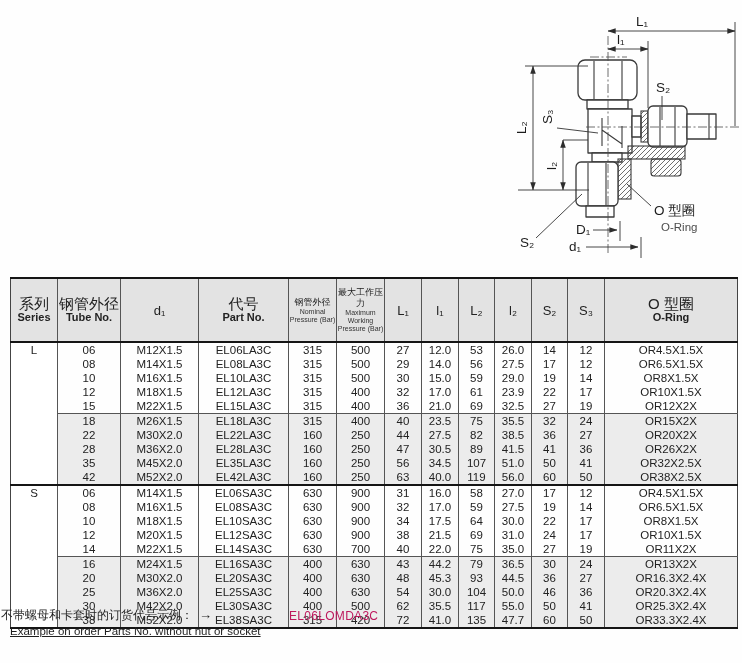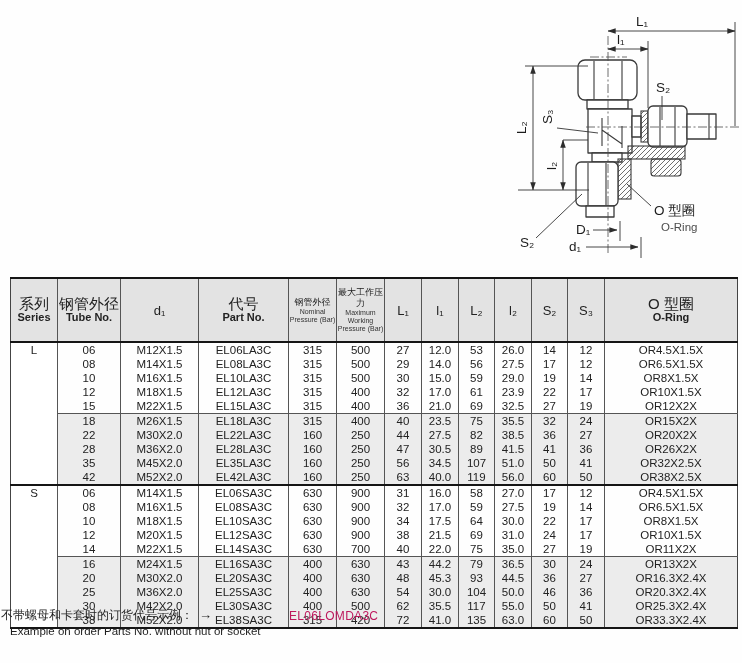--- a/index.html
+++ b/index.html
@@ -45,21 +45,21 @@
   }
   tr.shaded td { background:#ececec; }
   tr.group-start td   { border-top:1px solid #555; }
   tr.section-start td { border-top:2px solid #151515; }
   td.series-cell { vertical-align:top; padding-top:3px; font-size:12px; background:#fff; }
   td.oring-cell  { text-align:left; padding-left:17px;margin-left:23px; }
 
   
   .footer-cn { position:absolute; left:1px; top:607px; font-size:12px; color:#1e1e1e; }
   .footer-cn .arrow { margin-left:6px; font-size:13px; }
-  .footer-en { position:absolute; left:10px; top:625px; font-size:11.5px; color:#1e1e1e; }
+  .footer-en { position:absolute; left:10px; top:625px; font-size:11.5px; color:#1e1e1e;text-decoration:underline; }
   .example   { position:absolute; left:289px; top:609px; font-size:12px; color:#be185d; letter-spacing:0.3px; }
 </style>
 </head>
 <body>
 
 <svg class="diagram" viewBox="0 0 252 265" width="252" height="265">
   <defs>
     <pattern id="hatch" patternUnits="userSpaceOnUse" width="5" height="5">
       <path d="M0,5 L5,0" stroke="#4a4a4a" stroke-width="0.8"></path>
     </pattern>
@@ -471,21 +471,21 @@
       </tr>
       <tr class="shaded">
         <td>38</td>
         <td>M52X2.0</td>
         <td>EL38SA3C</td>
         <td>315</td>
         <td>420</td>
         <td>72</td>
         <td>41.0</td>
         <td>135</td>
-        <td>63.0</td>
+        <td>47.7</td>
         <td>60</td>
         <td>50</td>
         <td class="oring-cell">OR33.3X2.4X</td>
       </tr>
     </tbody>
 </table>
 
 <div class="footer-cn">
   <span>不带螺母和卡套时的订货代号示例：</span><span class="arrow">→</span>
 </div>

